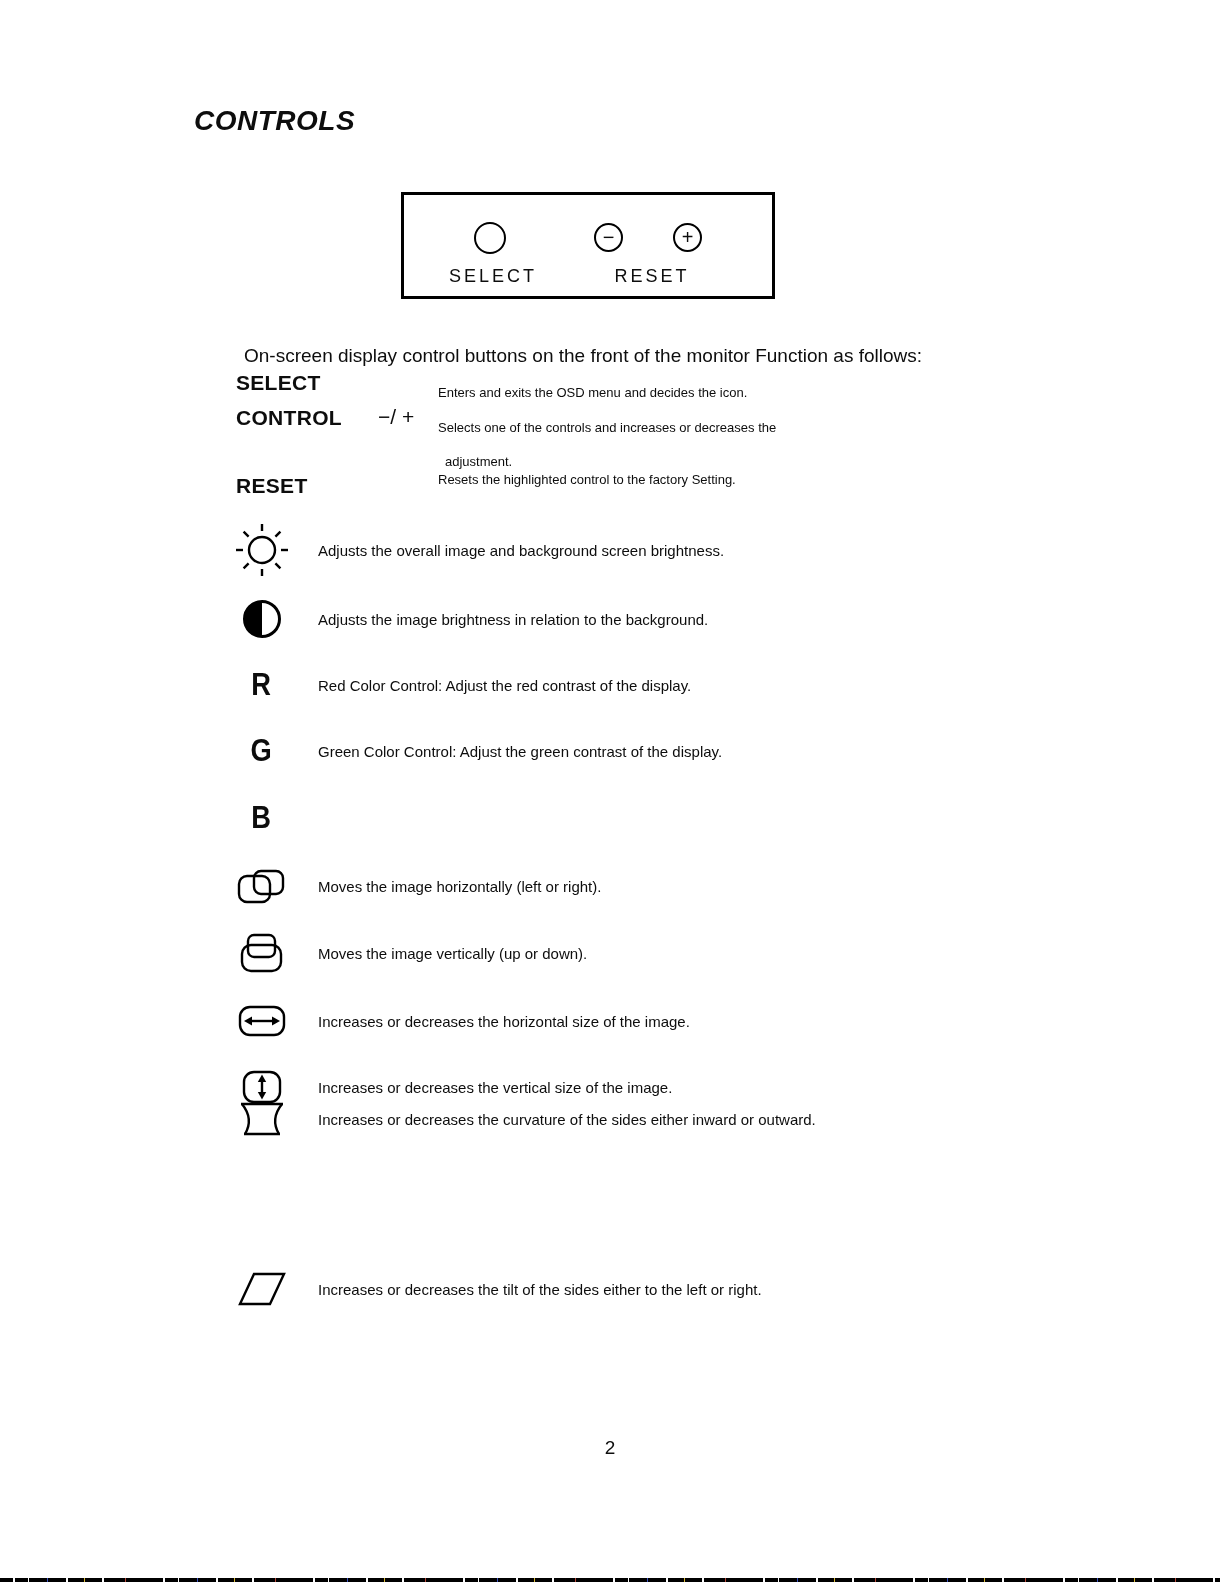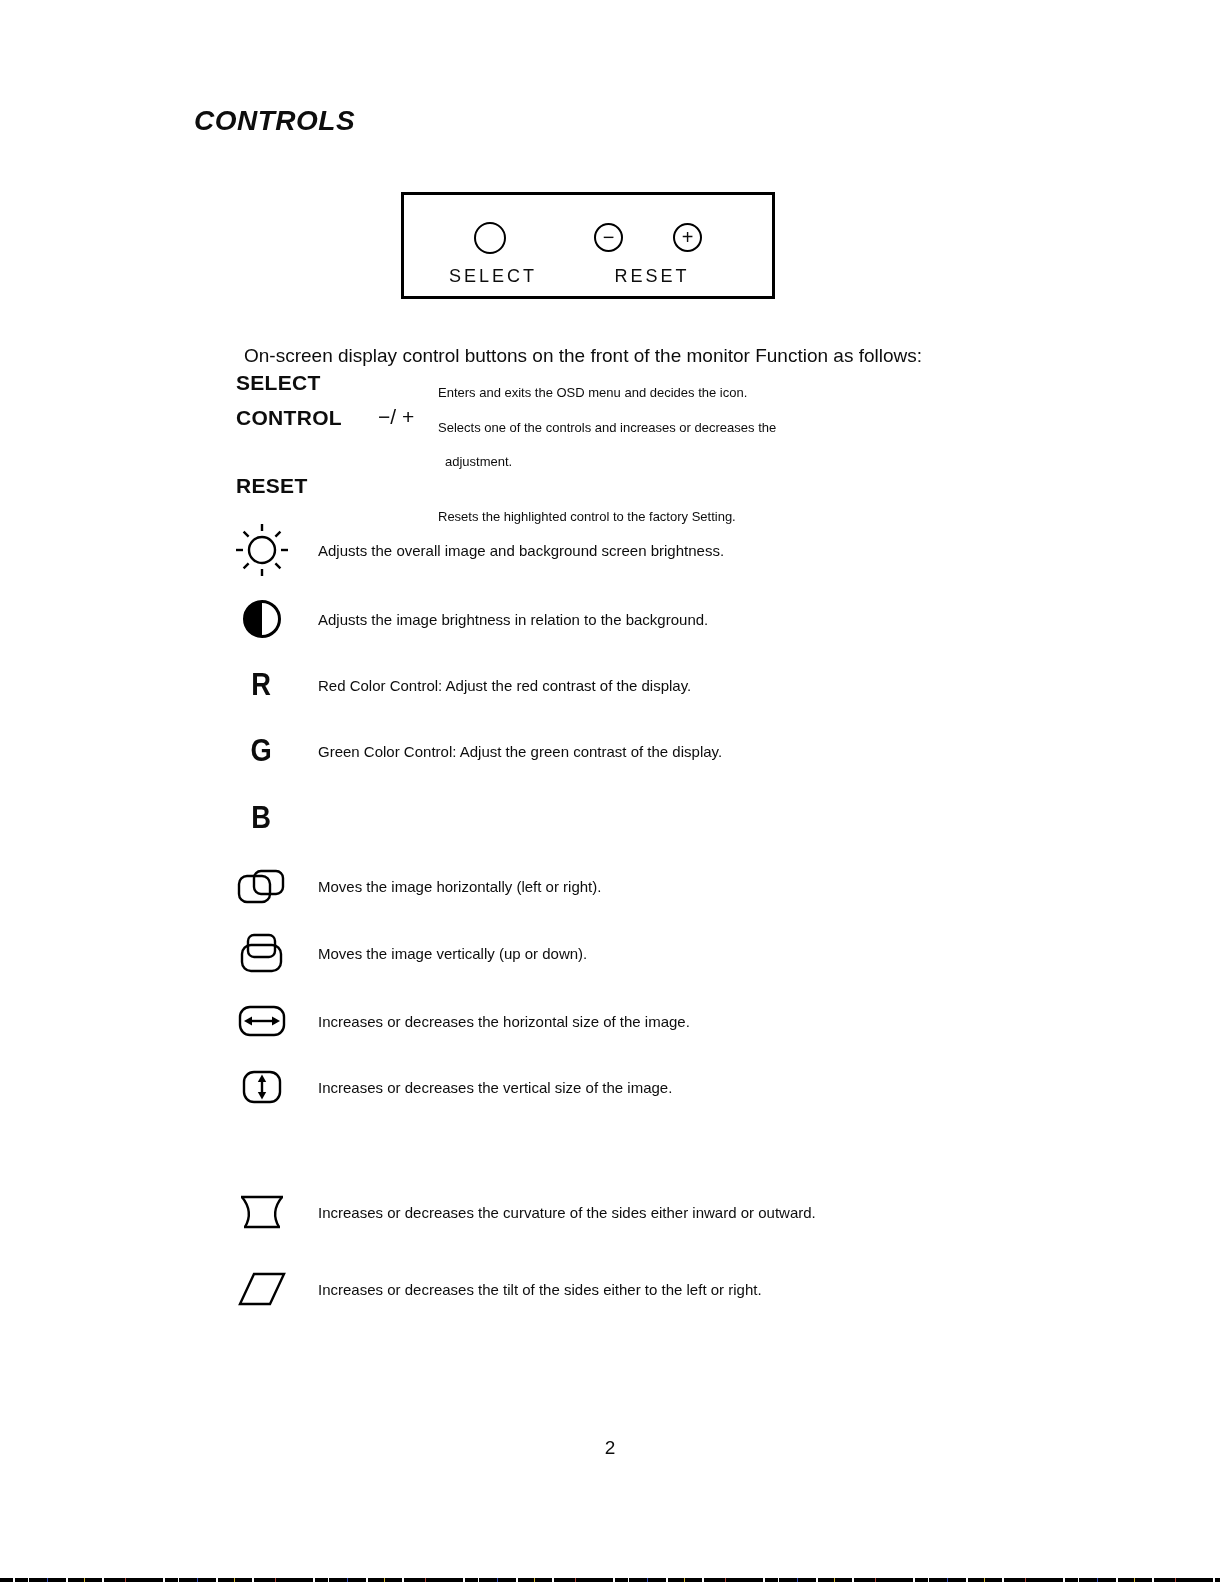--- a/index.html
+++ b/index.html
@@ -71,21 +71,21 @@
 
   <span class="term" style="left:236px;top:371px">SELECT</span>
   <span class="tdesc" style="left:438px;top:373px">Enters and exits the OSD menu and decides the  icon.</span>
 
   <span class="term" style="left:236px;top:406px">CONTROL</span>
   <span class="tsym" style="left:378px;top:405px">−/ +</span>
   <span class="tdesc" style="left:438px;top:408px">Selects one of the controls and increases or decreases the</span>
   <span class="tdesc" style="left:445px;top:442px">adjustment.</span>
 
   <span class="term" style="left:236px;top:474px">RESET</span>
-  <span class="tdesc" style="left:438px;top:497px">Resets the highlighted control to the factory Setting.</span>
+  <span class="tdesc" style="left:438px;top:460px">Resets the highlighted control to the factory Setting.</span>
 
   <div class="adj-row" style="top:518px">
     <div class="adj-icon">
       <svg width="56" height="56" viewBox="0 0 56 56">
         <circle class="st" cx="28" cy="28" r="13"></circle>
         <line class="st" x1="47" y1="28" x2="54" y2="28"></line>
         <line class="st" x1="2" y1="28" x2="9" y2="28"></line>
         <line class="st" x1="28" y1="2" x2="28" y2="9"></line>
         <line class="st" x1="28" y1="47" x2="28" y2="54"></line>
         <line class="st" x1="41.4" y1="14.6" x2="46.4" y2="9.6"></line>
@@ -164,21 +164,21 @@
       <svg width="40" height="34" viewBox="0 0 40 34">
         <rect class="st" x="2" y="2" width="36" height="30" rx="10"></rect>
         <line class="st" x1="20" y1="9" x2="20" y2="25"></line>
         <polygon class="stf" points="20,4.5 15.8,12 24.2,12"></polygon>
         <polygon class="stf" points="20,29.5 15.8,22 24.2,22"></polygon>
       </svg>
     </div>
     <span class="adj-text">Increases or decreases the vertical size of the image.</span>
   </div>
 
-  <div class="adj-row" style="top:1180px">
+  <div class="adj-row" style="top:1087px">
     <div class="adj-icon">
       <svg width="48" height="40" viewBox="0 0 48 40">
         <path class="st" d="M3,5 H45"></path>
         <path class="st" d="M6,35 H42"></path>
         <path class="st" d="M44,5 Q32,20 41,35"></path>
         <path class="st" d="M4,5 Q16,20 7,35"></path>
       </svg>
     </div>
     <span class="adj-text">Increases or decreases the curvature of the sides either inward or outward.</span>
   </div>

